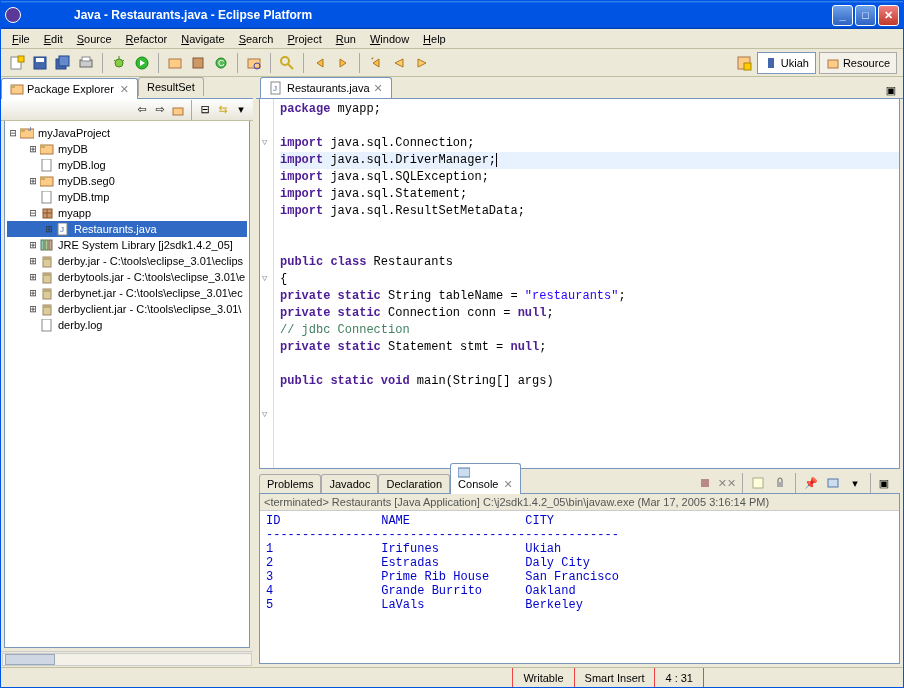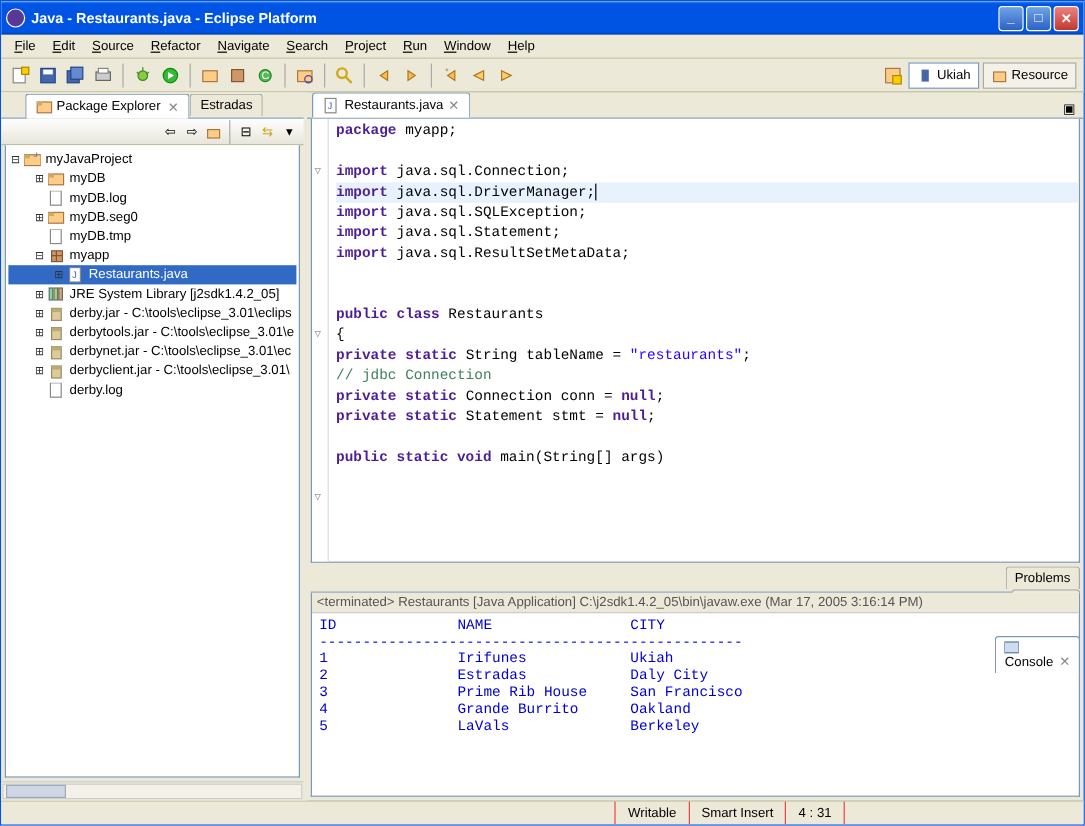--- a/index.html
+++ b/index.html
@@ -1,34 +1,34 @@
 <!DOCTYPE html>
 <html><head>
 <meta charset="utf-8">
 <style>
 * { box-sizing: border-box; margin: 0; padding: 0; }
 body { font-family: "Tahoma", sans-serif; font-size: 11px; background: #ece9d8; width: 904px; height: 688px; overflow: hidden; border: 1px solid #0054e3; }
 .titlebar { background: linear-gradient(to bottom, #3c8cf0 0%, #0054e3 8%, #0054e3 92%, #003ca8 100%); height: 28px; display: flex; align-items: center; padding: 0 4px; color: white; }
 .titlebar-icon { width: 16px; height: 16px; background: #5a3897; border-radius: 50%; margin-right: 5px; border:1px solid #fff; }
-.titlebar-text { flex: 1; font-weight: bold; font-size: 12px; }
+.titlebar-text { flex: 1; font-weight: bold; font-size: 12px; margin-left: 48px; }
 .titlebar-btns { display: flex; gap: 2px; }
 .tbtn { width: 21px; height: 21px; background: linear-gradient(#6fa3e8,#2d62c3); border: 1px solid #fff; border-radius: 3px; color: white; font-weight: bold; display: flex; align-items: center; justify-content: center; cursor: pointer; font-size: 11px; }
 .tbtn.close { background: linear-gradient(#f08080,#c0392b); }
 .menubar { background: #ece9d8; height: 20px; display: flex; align-items: center; padding: 0 4px; border-bottom: 1px solid #c0c0a0; }
 .menubar span { padding: 2px 7px; cursor: pointer; }
 .menubar u { text-decoration: underline; }
 .toolbar { background: #ece9d8; height: 28px; display: flex; align-items: center; padding: 0 6px; border-bottom: 1px solid #c0c0a0; gap: 3px; }
 .tb-btn { width: 20px; height: 20px; display: flex; align-items: center; justify-content: center; cursor: pointer; border-radius: 2px; }
 .tb-sep { width: 1px; height: 20px; background: #aaa; margin: 0 3px; }
 .tb-spacer { flex: 1; }
 .perspective-btn { height: 22px; padding: 2px 6px; border: 1px solid #aaa; background: #f4f2e8; display: flex; align-items: center; gap: 3px; cursor: pointer; font-size: 11px; }
 .perspective-btn.active { background: #fff; border-color: #7a98bd; }
 .main { display: flex; height: 590px; }
 .sidebar { width: 255px; background: #ece9d8; display: flex; flex-direction: column; border-right: 3px solid #ece9d8; }
-.view-tabs { height: 22px; display: flex; align-items: center; padding-left: 20px; gap: 0; border-bottom: 1px solid #7a98bd; background:#ece9d8; }
+.view-tabs { height: 22px; display: flex; align-items: flex-start; padding-left: 0; gap: 0; border-bottom: 1px solid #7a98bd; background:#ece9d8; }
 .view-tab { padding: 3px 8px; background: #ece9d8; border: 1px solid #aaa; border-bottom: none; border-radius: 3px 3px 0 0; cursor: pointer; display: flex; align-items: center; gap: 3px; font-size:11px; }
 .view-tab.active { background: #fff; border-color: #7a98bd; position: relative; top:1px; }
 .view-toolbar { height: 22px; background: linear-gradient(#fefefe,#e8e6da); border-bottom: 1px solid #c0c0a0; display: flex; justify-content: flex-end; align-items: center; padding: 0 4px; gap: 2px; }
 .tree { flex: 1; background: #fff; border: 1px solid #7a98bd; border-top:none; margin: 0 3px 3px 3px; overflow: hidden; padding: 4px 2px; font-size: 11px; }
 .tree-row { display: flex; align-items: center; height: 16px; white-space: nowrap; cursor: pointer; }
 .tree-row.selected { background: #316ac5; color: white; }
 .twist { width: 12px; text-align: center; color: #333; cursor:pointer; font-size:9px; }
 .ticon { width: 16px; height: 14px; display: inline-flex; align-items: center; justify-content: center; margin-right: 3px; font-size: 10px; }
 .editor-area { flex: 1; display: flex; flex-direction: column; }
 .editor-tabs { height: 22px; display: flex; align-items: flex-end; padding-left: 4px; border-bottom: 1px solid #7a98bd; }
@@ -36,21 +36,21 @@
 .etb-spacer { flex:1; }
 .etb-max { width:16px; height:16px; cursor:pointer; margin-right:4px; display:flex; align-items:center; justify-content:center; }
 .editor { flex: 1; background: #fff; border: 1px solid #7a98bd; border-top:none; margin: 0 3px; overflow: auto; font-family: "Courier New", monospace; font-size: 12px; padding: 2px 0 2px 20px; line-height: 17px; position:relative; }
 .editor .gutter { position:absolute; left:0; top:0; width:14px; height:100%; border-right:1px solid #ddd; background:#fff; }
 .editor .gmark { position:absolute; left:2px; width:10px; height:10px; color:#999; font-size:9px; }
 .code-line.hl { background: #e8f2fe; }
 .kw { color: #4c1d95; font-weight: bold; }
 .str { color: #2a00ff; }
 .cmt { color: #3f7f5f; }
 .bottom-area { height: 192px; display: flex; flex-direction: column; margin: 3px; }
-.btabs { height: 22px; display: flex; align-items: flex-end; border-bottom: 1px solid #7a98bd; flex-direction: column; }
+.btabs { height: 22px; display: flex; align-items: flex-end; border-bottom: 1px solid #7a98bd; }
 .btab { padding: 3px 7px; background: #ece9d8; border: 1px solid #aaa; border-bottom:none; border-radius: 3px 3px 0 0; cursor: pointer; font-size:11px; }
 .btab.active { background: #fff; border-color: #7a98bd; position:relative; top:1px; }
 .btb-tools { flex:1; display:flex; justify-content:flex-end; align-items:center; gap:2px; padding-right:4px; }
 .console { flex: 1; background: #fff; border: 1px solid #7a98bd; border-top:none; display: flex; flex-direction: column; overflow:hidden; }
 .console-header { background: #ece9d8; padding: 2px 4px; font-size: 11px; color: #555; border-bottom: 1px solid #ccc; }
 .console-body { flex:1; font-family: "Courier New", monospace; font-size: 12px; padding: 3px 6px; color: #0000cc; white-space: pre; overflow:auto; }
 .statusbar { height: 20px; background: #ece9d8; border-top: 1px solid #c0c0a0; display: flex; align-items: center; font-size: 11px; }
 .statusbar .cell { border-left: 1px solid #ef4444; padding: 0 10px; height: 100%; display: flex; align-items: center; }
 .hscroll { height: 16px; background: #ece9d8; border-top:1px solid #ccc; display:flex; }
 .hscroll .track { flex:1; background:#f4f2e8; border:1px solid #ccc; margin:1px; position:relative; }
@@ -209,21 +209,21 @@
     <div class="view-tabs">
       <div class="view-tab active">
         <svg width="14" height="14">
             <rect x="1" y="3" width="12" height="9" fill="#fc8" stroke="#a74"></rect>
             <rect x="1" y="3" width="4" height="3" fill="#ca6"></rect>
           </svg>
         <span>Package Explorer</span>
         <span style="color:#888;margin-left:3px">✕</span>
       </div>
       <div class="view-tab">
-          <span>Estradas</span>
+          <span>ResultSet</span>
         </div>
     </div>
     <div class="view-toolbar">
       <div class="tb-btn" style="width:16px;height:16px">⇦</div>
       <div class="tb-btn" style="width:16px;height:16px">⇨</div>
       <div class="tb-btn" style="width:16px;height:16px">
           <svg width="12" height="12">
             <rect x="1" y="4" width="10" height="7" fill="#fc8" stroke="#a74"></rect>
           </svg>
         </div>
@@ -395,22 +395,22 @@
         <div class="code-line"><span class="kw">import</span> java.sql.Connection;</div>
         <div class="code-line hl"><span class="kw">import</span> java.sql.DriverManager;<span style="border-left:1px solid #000;height:14px"></span></div>
         <div class="code-line"><span class="kw">import</span> java.sql.SQLException;</div>
         <div class="code-line"><span class="kw">import</span> java.sql.Statement;</div>
         <div class="code-line"><span class="kw">import</span> java.sql.ResultSetMetaData;</div>
         <div class="code-line">&nbsp;</div>
         <div class="code-line">&nbsp;</div>
         <div class="code-line"><span class="kw">public class</span> Restaurants</div>
         <div class="code-line">{</div>
         <div class="code-line">    <span class="kw">private static</span> String tableName = <span class="str">"restaurants"</span>;</div>
+        <div class="code-line">    <span class="kw">private static</span> Connection conn = <span class="kw">null</span>;</div>
         <div class="code-line"><span class="cmt">    // jdbc Connection</span></div>
-        <div class="code-line">    <span class="kw">private static</span> Connection conn = <span class="kw">null</span>;</div>
         <div class="code-line">    <span class="kw">private static</span> Statement stmt = <span class="kw">null</span>;</div>
         <div class="code-line">&nbsp;</div>
         <div class="code-line">    <span class="kw">public static void</span> main(String[] args)</div>
       </div>
 
     <div class="bottom-area">
       <div class="btabs" id="btabs">
 
       <div class="btab">Problems</div>
           <div class="btab">Javadoc</div>

